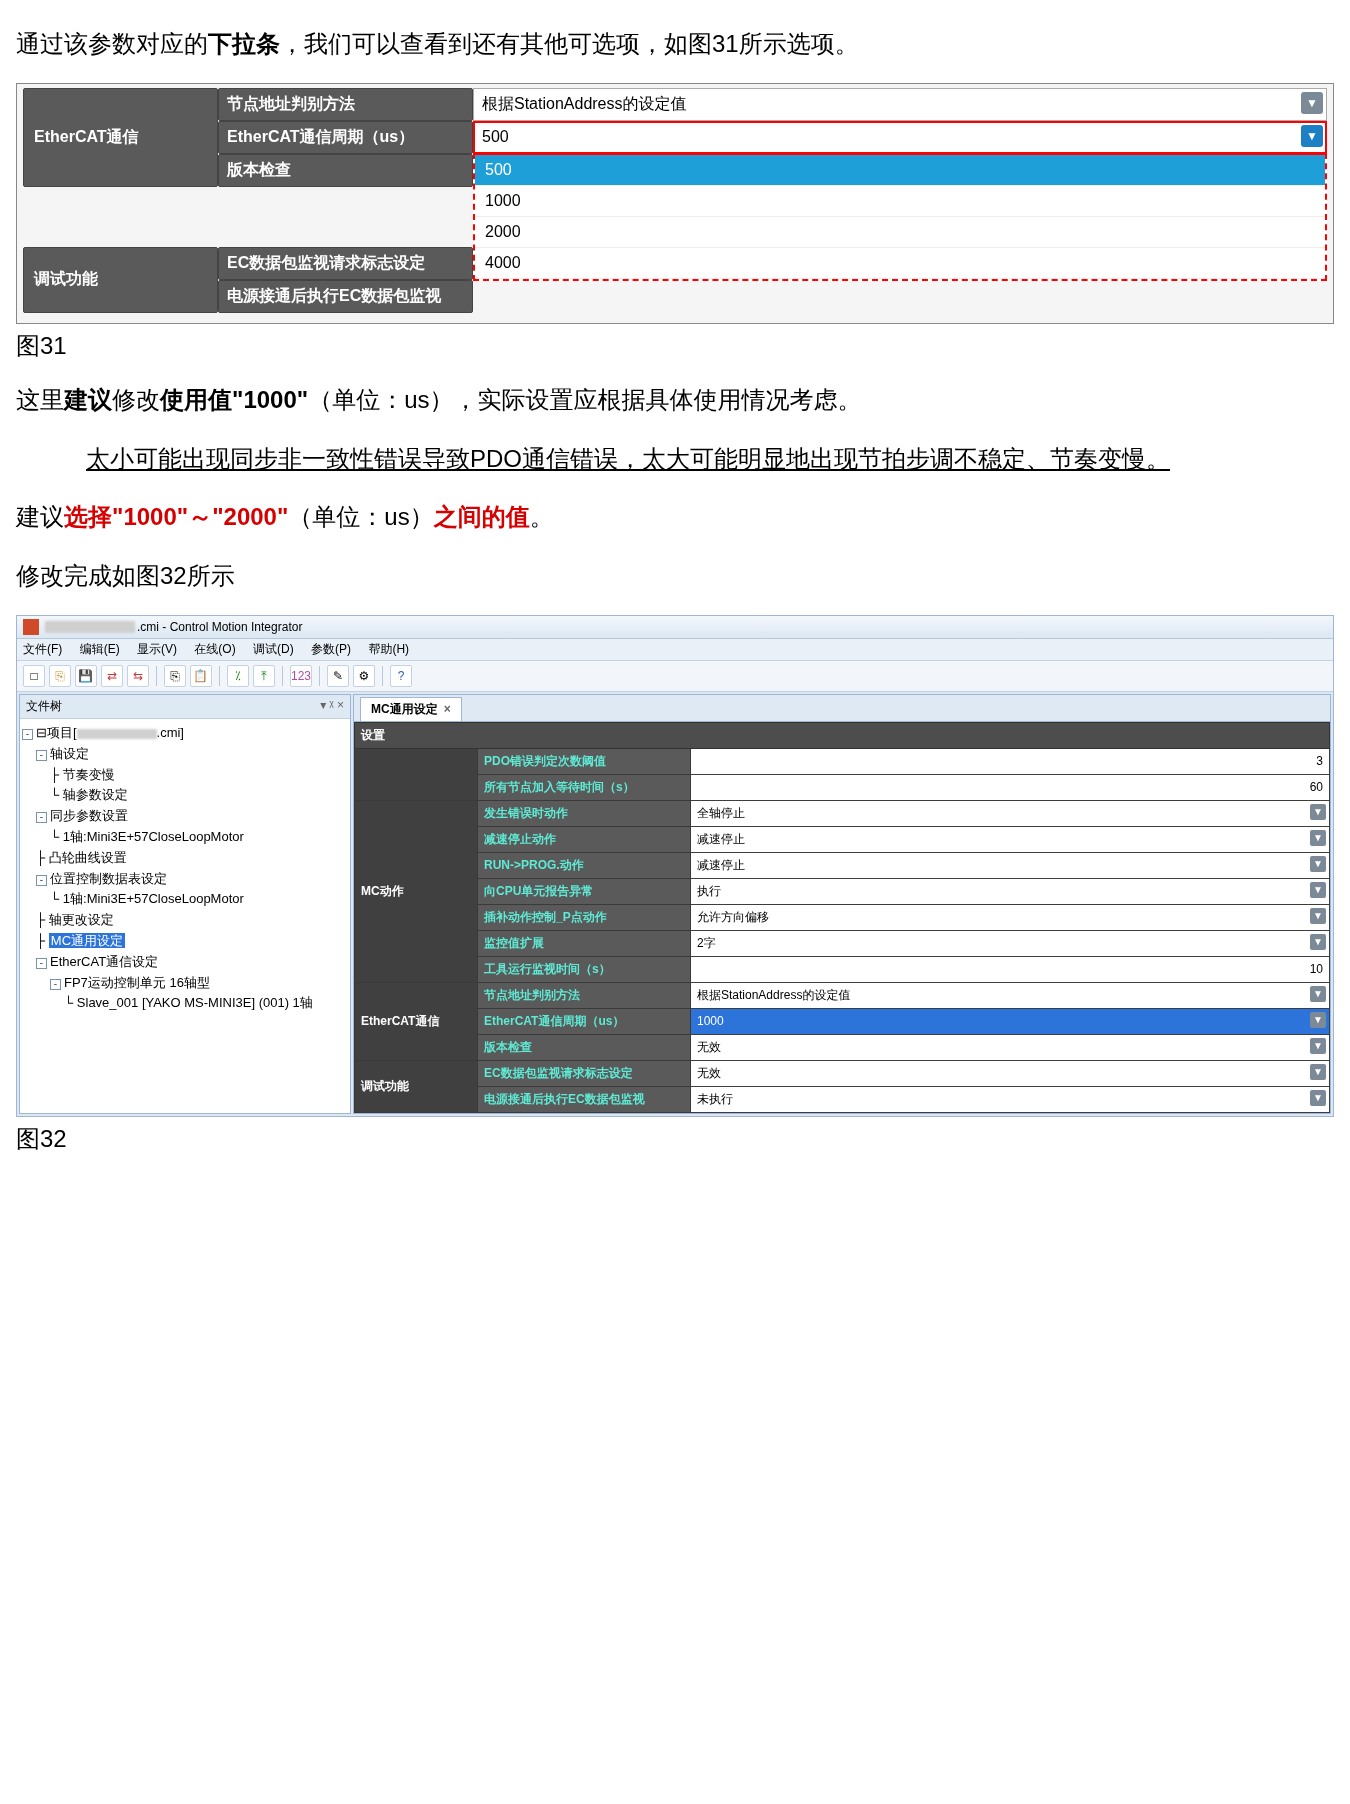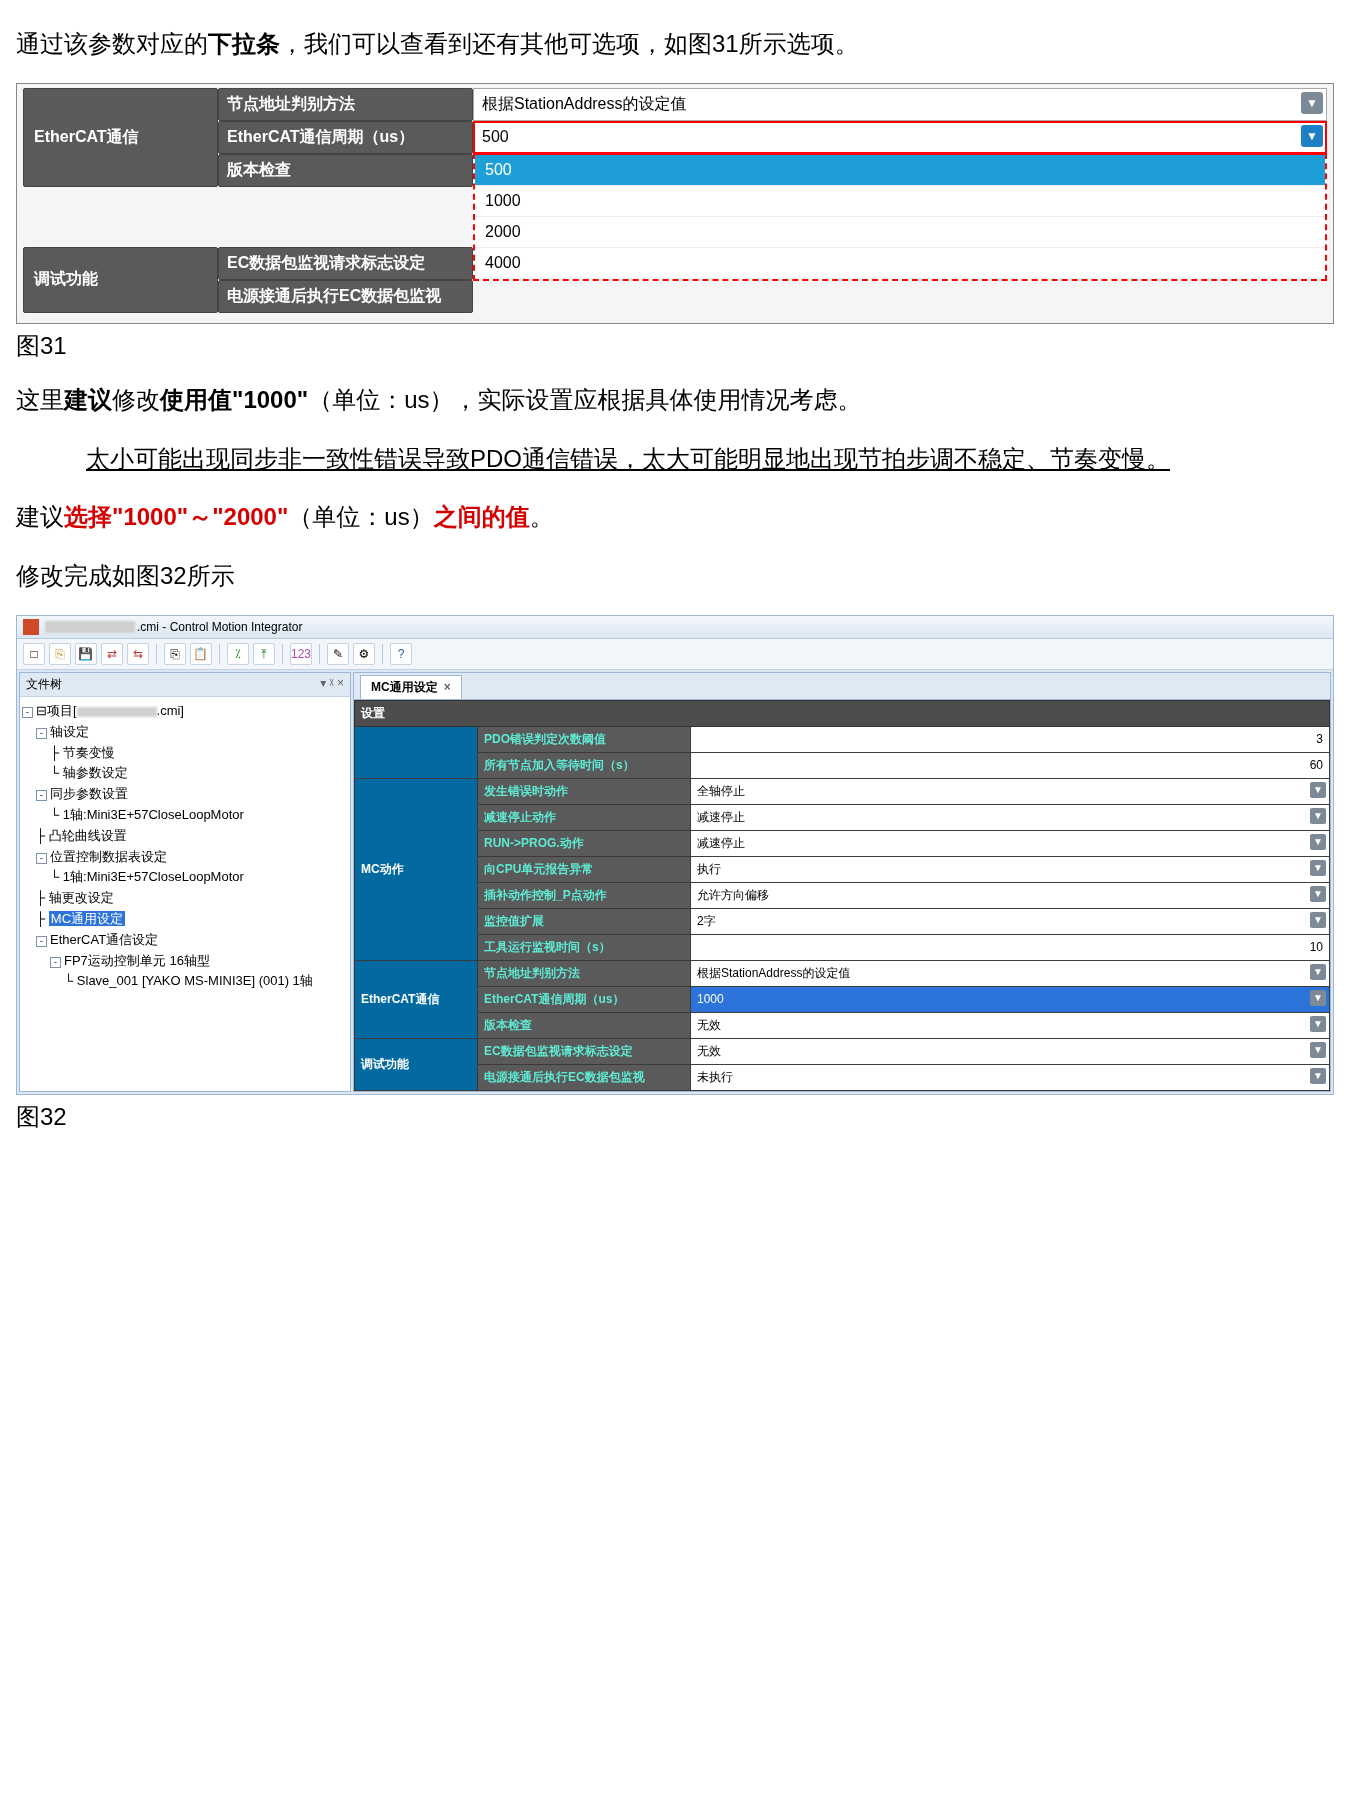--- a/index.html
+++ b/index.html
@@ -39,21 +39,21 @@
   .tree .sel{background:#2d74da;color:#fff;padding:0 2px}
   .tree .blur2{display:inline-block;width:80px;height:10px;background:#d0d0d0;filter:blur(1px);vertical-align:middle}
   .ind1{padding-left:14px}.ind2{padding-left:28px}.ind3{padding-left:42px}
   .tree .box{display:inline-block;width:9px;height:9px;border:1px solid #7a92ac;text-align:center;line-height:8px;font-size:10px;margin-right:3px;color:#2a4f7a}
   .rightpane{flex:1;background:#fff;border:1px solid #9fb7d4;margin:2px 2px 2px 0}
   .tabrow{background:#dfe9f3;padding:2px 0 0 6px;border-bottom:1px solid #9fb7d4}
   .tab{display:inline-block;background:#fff;border:1px solid #9fb7d4;border-bottom:none;padding:3px 10px;font-size:12px;font-weight:700}
   .tab .x{margin-left:6px;color:#666}
   .grid{width:100%;border-collapse:collapse;font-size:12px}
   .grid td{border:1px solid #3d3d3d;padding:4px 6px}
-  .grid .cat{background:#0369a1;color:#fff;font-weight:700;width:110px;border:1px solid #3a3a3a}
+  .grid .cat{background:#404040;color:#fff;font-weight:700;width:110px;border:1px solid #3a3a3a}
   .grid .lab{background:#5a5a5a;color:#5eead4;font-weight:700;width:200px;border:1px solid #3a3a3a}
   .grid .val{background:#fff;position:relative}
   .grid .val.hl{background:#2d74da;color:#fff}
   .grid .num{text-align:right}
   .grid .dd{position:absolute;right:3px;top:3px;width:16px;height:16px;background:#7b8a96;border-radius:2px;color:#fff;font-size:10px;display:flex;align-items:center;justify-content:center}
   .grid .hdr{background:#4d4d4d;color:#fff;font-weight:700;border:1px solid #333}
 </style>
 </head>
 <body>
 
@@ -107,20 +107,29 @@
   <span>建议</span><span class="red">选择"1000"～"2000"</span><span>（单位：us）</span><span class="red">之间的值</span><span>。</span>
 </div>
 
 <div class="p">修改完成如图32所示</div>
 
 <div class="fig32">
   <div class="titlebar">
     <span class="ico"></span>
     <span class="blur"></span>
     <span>.cmi - Control Motion Integrator</span>
+  </div>
+  <div class="menubar">
+    <span>文件(F)</span>
+    <span>编辑(E)</span>
+    <span>显示(V)</span>
+    <span>在线(O)</span>
+    <span>调试(D)</span>
+    <span>参数(P)</span>
+    <span>帮助(H)</span>
   </div>
   <div class="toolbar">
     <span class="tb">□</span>
     <span class="tb" style="color:#c7922e">⎘</span>
     <span class="tb" style="color:#2a5fb0">💾</span>
     <span class="tb" style="color:#c7393a">⇄</span>
     <span class="tb" style="color:#c7393a">⇆</span>
     <span class="sep"></span>
     <span class="tb">⎘</span>
     <span class="tb">📋</span>

